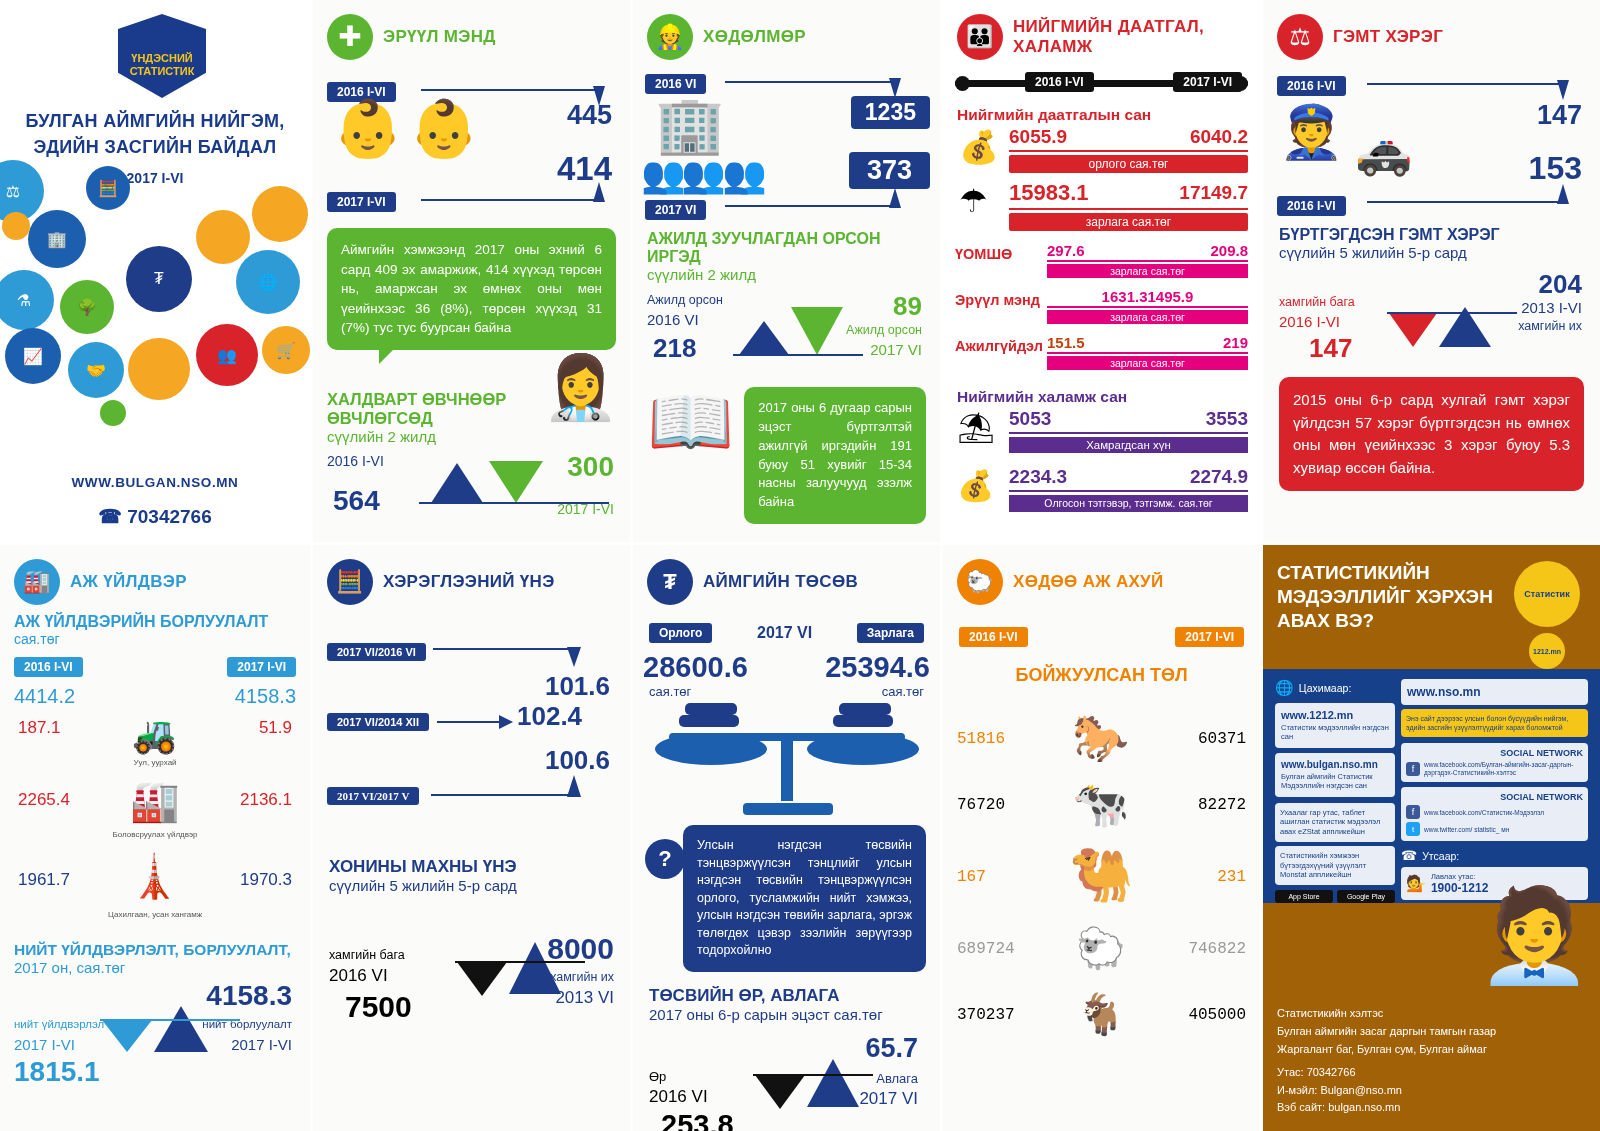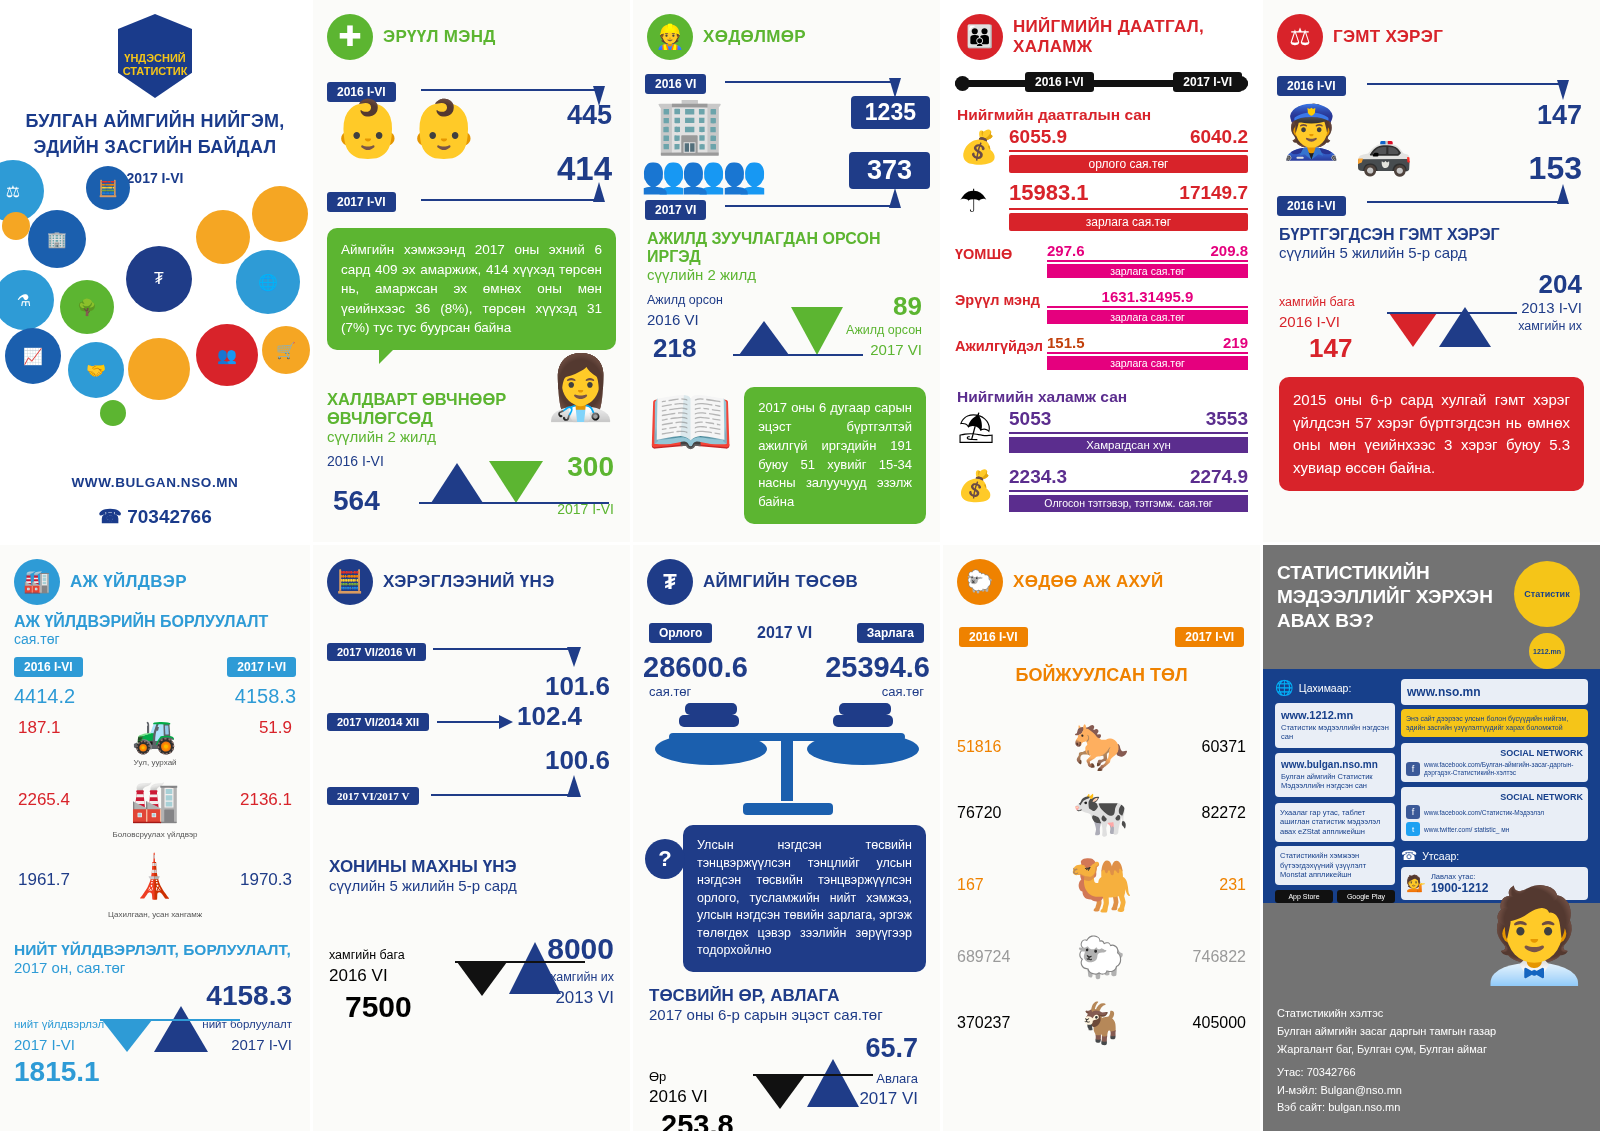--- a/index.html
+++ b/index.html
@@ -33,21 +33,21 @@
   }
   .big { font-weight: bold; }
   .callout { border-radius: 10px; color: #fff; padding: 12px 14px; font-size: 13.5px; line-height: 1.45; text-align: justify; }
 
   
   .p1 { background: #fff; }
   .p1 .logo {
     width: 74px; height: 84px; margin: 14px auto 10px; position: relative;
   }
   .p1 .logo .shape {
-    width: 74px; height: 84px;
+    width: 88px; height: 84px;
     background: #1a3b8b;
     clip-path: polygon(50% 0%, 100% 18%, 100% 70%, 50% 100%, 0% 70%, 0% 18%);
     display: flex; align-items: center; justify-content: center;
     color: #f5c518; font-size: 11px; font-weight: bold; text-align: center;
     padding-top: 18px; line-height: 1.15;
   }
   .p1 h1 { font-size: 18px; color: #1a3b8b; text-align: center; line-height: 1.45; margin: 4px 14px 0; letter-spacing: .3px; }
   .p1 .per { text-align: center; font-size: 14px; color: #1a3b8b; font-weight: bold; margin-top: 10px; }
   .p1 .bubbles { position: absolute; inset: 150px 0 90px 0; }
   .bub { position: absolute; border-radius: 50%; display: flex; align-items: center; justify-content: center; color: #fff; }
@@ -539,21 +539,21 @@
       <div class="ttl txt-orange">ХӨДӨӨ АЖ АХУЙ</div>
     </div>
 
     <div class="row" style="margin:16px 16px 0;justify-content:space-between;">
       <span class="pill c-orange">2016  I-VI</span>
       <span class="pill c-orange">2017  I-VI</span>
     </div>
 
     <div class="big txt-orange" style="font-size:18px;text-align:center;margin-top:18px;">БОЙЖУУЛСАН ТӨЛ</div>
 
-    <div style="margin-top:28px;">
+    <div style="margin-top:20px;font-family:Liberation Mono, monospace;">
       <div class="row" style="margin:0 14px;height:66px;">
         <span style="width:76px;font-size:16px;" class="txt-orange">51816</span>
         <span class="spacer" style="text-align:center;font-size:46px;color:#8c3b22;">🐎</span>
         <span style="width:76px;text-align:right;font-size:16px;">60371</span>
       </div>
       <div class="row" style="margin:0 14px;height:66px;">
         <span style="width:76px;font-size:16px;">76720</span>
         <span class="spacer" style="text-align:center;font-size:46px;">🐄</span>
         <span style="width:76px;text-align:right;font-size:16px;">82272</span>
       </div>
@@ -568,21 +568,21 @@
         <span style="width:82px;text-align:right;font-size:16px;color:#9a9a9a;">746822</span>
       </div>
       <div class="row" style="margin:0 14px;height:66px;">
         <span style="width:82px;font-size:16px;">370237</span>
         <span class="spacer" style="text-align:center;font-size:40px;">🐐</span>
         <span style="width:82px;text-align:right;font-size:16px;">405000</span>
       </div>
     </div>
   </div>
 
-  <div class="panel" style="background:#737373;color:#fff;">
+  <div class="panel" style="background:#a16207;color:#fff;">
     <div style="display:flex;padding:16px 14px 0;gap:8px;align-items:flex-start;">
       <div style="font-size:19px;font-weight:bold;line-height:1.25;flex:1;">СТАТИСТИКИЙН МЭДЭЭЛЛИЙГ ХЭРХЭН АВАХ ВЭ?</div>
       <div style="flex:0 0 78px;text-align:center;">
         <div style="width:66px;height:66px;border-radius:50%;background:#f5c518;margin:0 auto;display:flex;align-items:center;justify-content:center;font-size:9px;color:#17408b;font-weight:bold;">
           <span>Статистик</span>
         </div>
         <div style="width:36px;height:36px;border-radius:50%;background:#f5c518;margin:6px auto 0;display:flex;align-items:center;justify-content:center;font-size:7px;color:#17408b;font-weight:bold;">
           <span>1212.mn</span>
         </div>
       </div>

